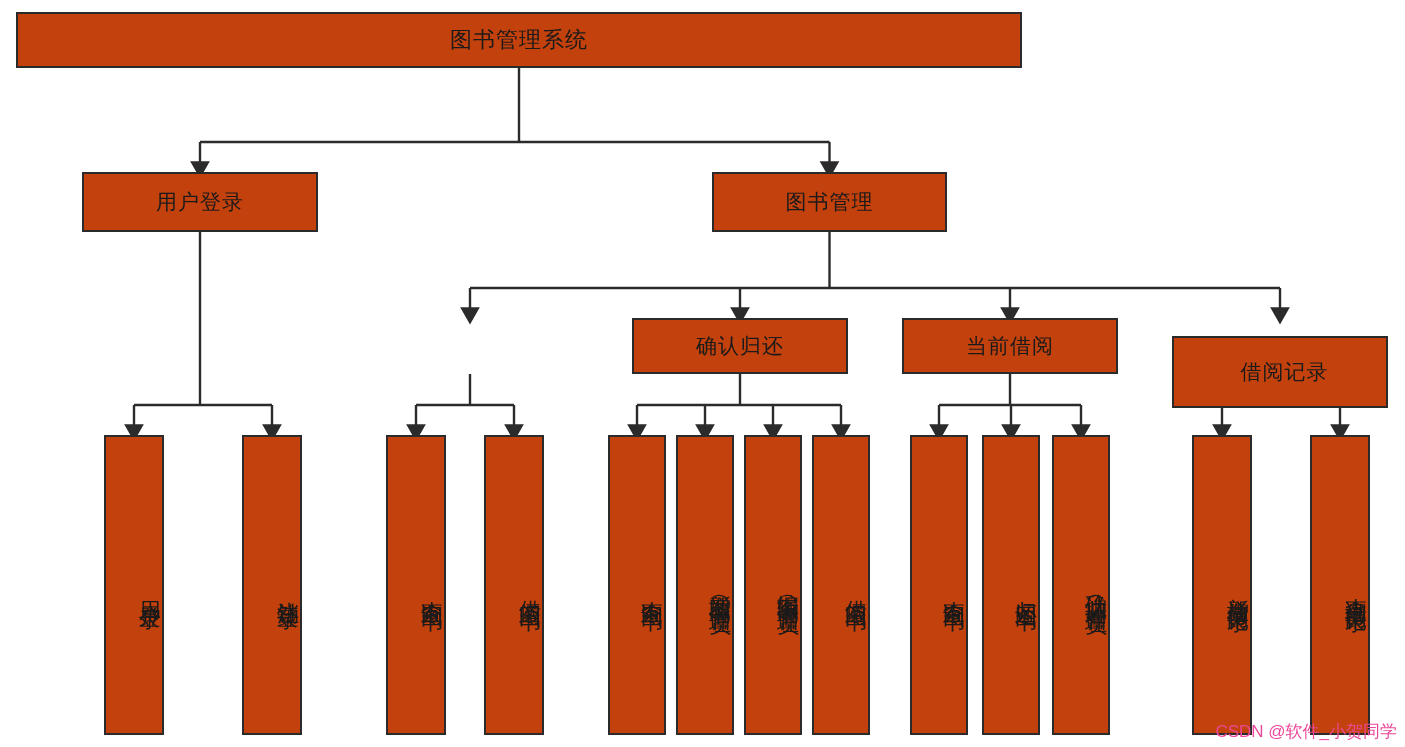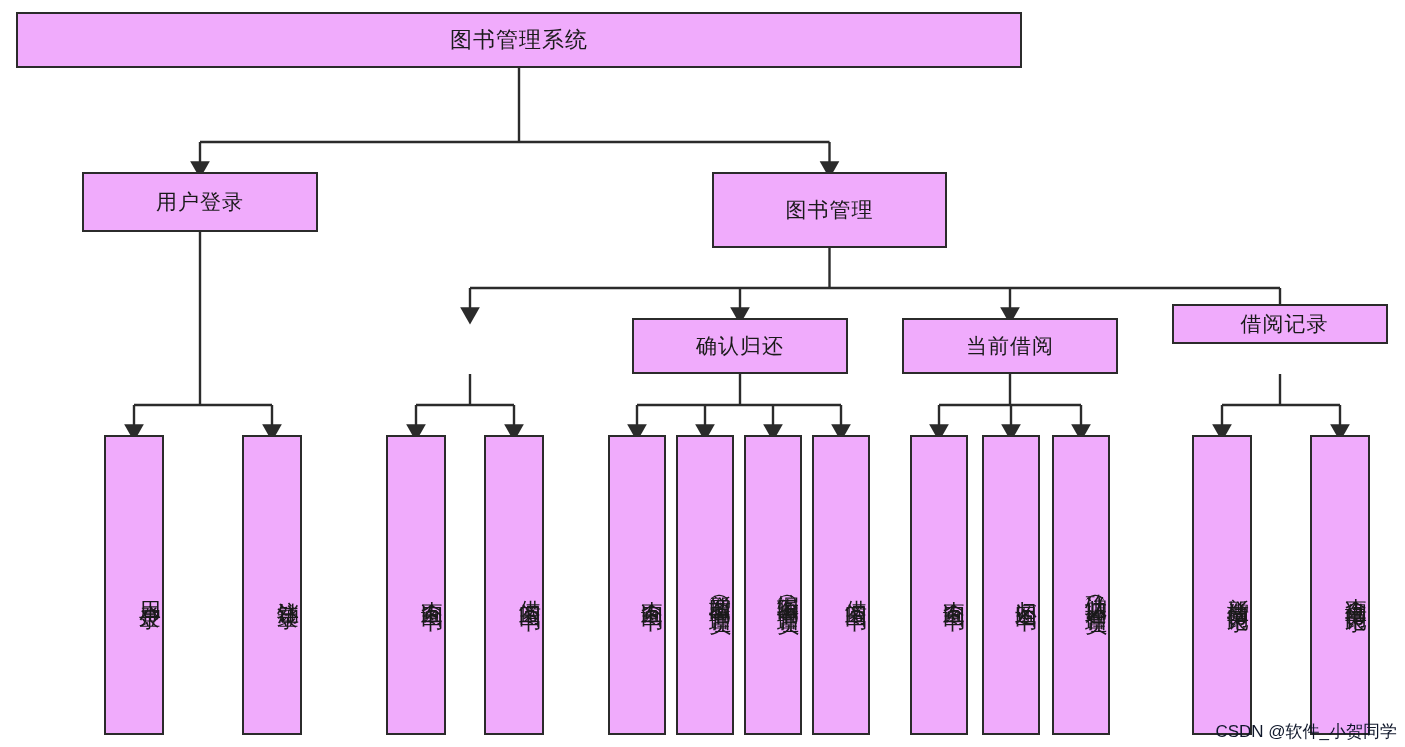--- a/index.html
+++ b/index.html
@@ -24,21 +24,21 @@
     left: 0;
     top: 0;
     width: 1405px;
     height: 747px;
     pointer-events: none;
   }
   .node-box {
     position: absolute;
     box-sizing: border-box;
     border: 2px solid #2b2b2b;
-    background: #f0abfc;
+    background: #c2410c;
     display: flex;
     align-items: center;
     justify-content: center;
     color: #1a1a1a;
     z-index: 2;
   }
   .node-box.horizontal {
     font-size: 21px;
     letter-spacing: 1px;
   }
@@ -57,21 +57,21 @@
   }
   .node-label {
     display: block;
     white-space: nowrap;
   }
   .watermark {
     position: absolute;
     right: 8px;
     bottom: 4px;
     font-size: 17px;
-    color: #0f172a;
+    color: #ec4899;
     z-index: 5;
     white-space: nowrap;
   }
 </style>
 </head>
 <body>
 
 <div id="diagram-root">
 
   <svg class="connectors" viewBox="0 0 1405 747" width="1405" height="747" xmlns="http://www.w3.org/2000/svg">
@@ -117,31 +117,31 @@
       </g>
   </svg>
 
   <div class="node-box horizontal root" style="left: 16px; top: 12px; width: 1006px; height: 56px;">
     <span class="node-label">图书管理系统</span>
   </div>
 
   <div class="node-box horizontal" style="left: 82px; top: 172px; width: 236px; height: 60px;">
     <span class="node-label">用户登录</span>
   </div>
-  <div class="node-box horizontal" style="left: 712px; top: 172px; width: 235px; height: 76px;">
+  <div class="node-box horizontal" style="left: 712px; top: 172px; width: 235px; height: 60px;">
     <span class="node-label">图书管理</span>
   </div>
 
   <div class="node-box horizontal" style="left: 632px; top: 318px; width: 216px; height: 56px;">
     <span class="node-label">确认归还</span>
   </div>
   <div class="node-box horizontal" style="left: 902px; top: 318px; width: 216px; height: 56px;">
     <span class="node-label">当前借阅</span>
   </div>
-  <div class="node-box horizontal" style="left: 1172px; top: 304px; width: 216px; height: 40px; padding-left: 9px;">
+  <div class="node-box horizontal" style="left: 1172px; top: 336px; width: 216px; height: 72px; padding-left: 9px;">
     <span class="node-label">借阅记录</span>
   </div>
 
   <div class="node-box vertical" style="left: 104px; top: 435px; width: 60px; height: 300px;">
     <span class="node-label">用户登录</span>
   </div>
   <div class="node-box vertical" style="left: 242px; top: 435px; width: 60px; height: 300px;">
     <span class="node-label">注销登录</span>
   </div>
 

